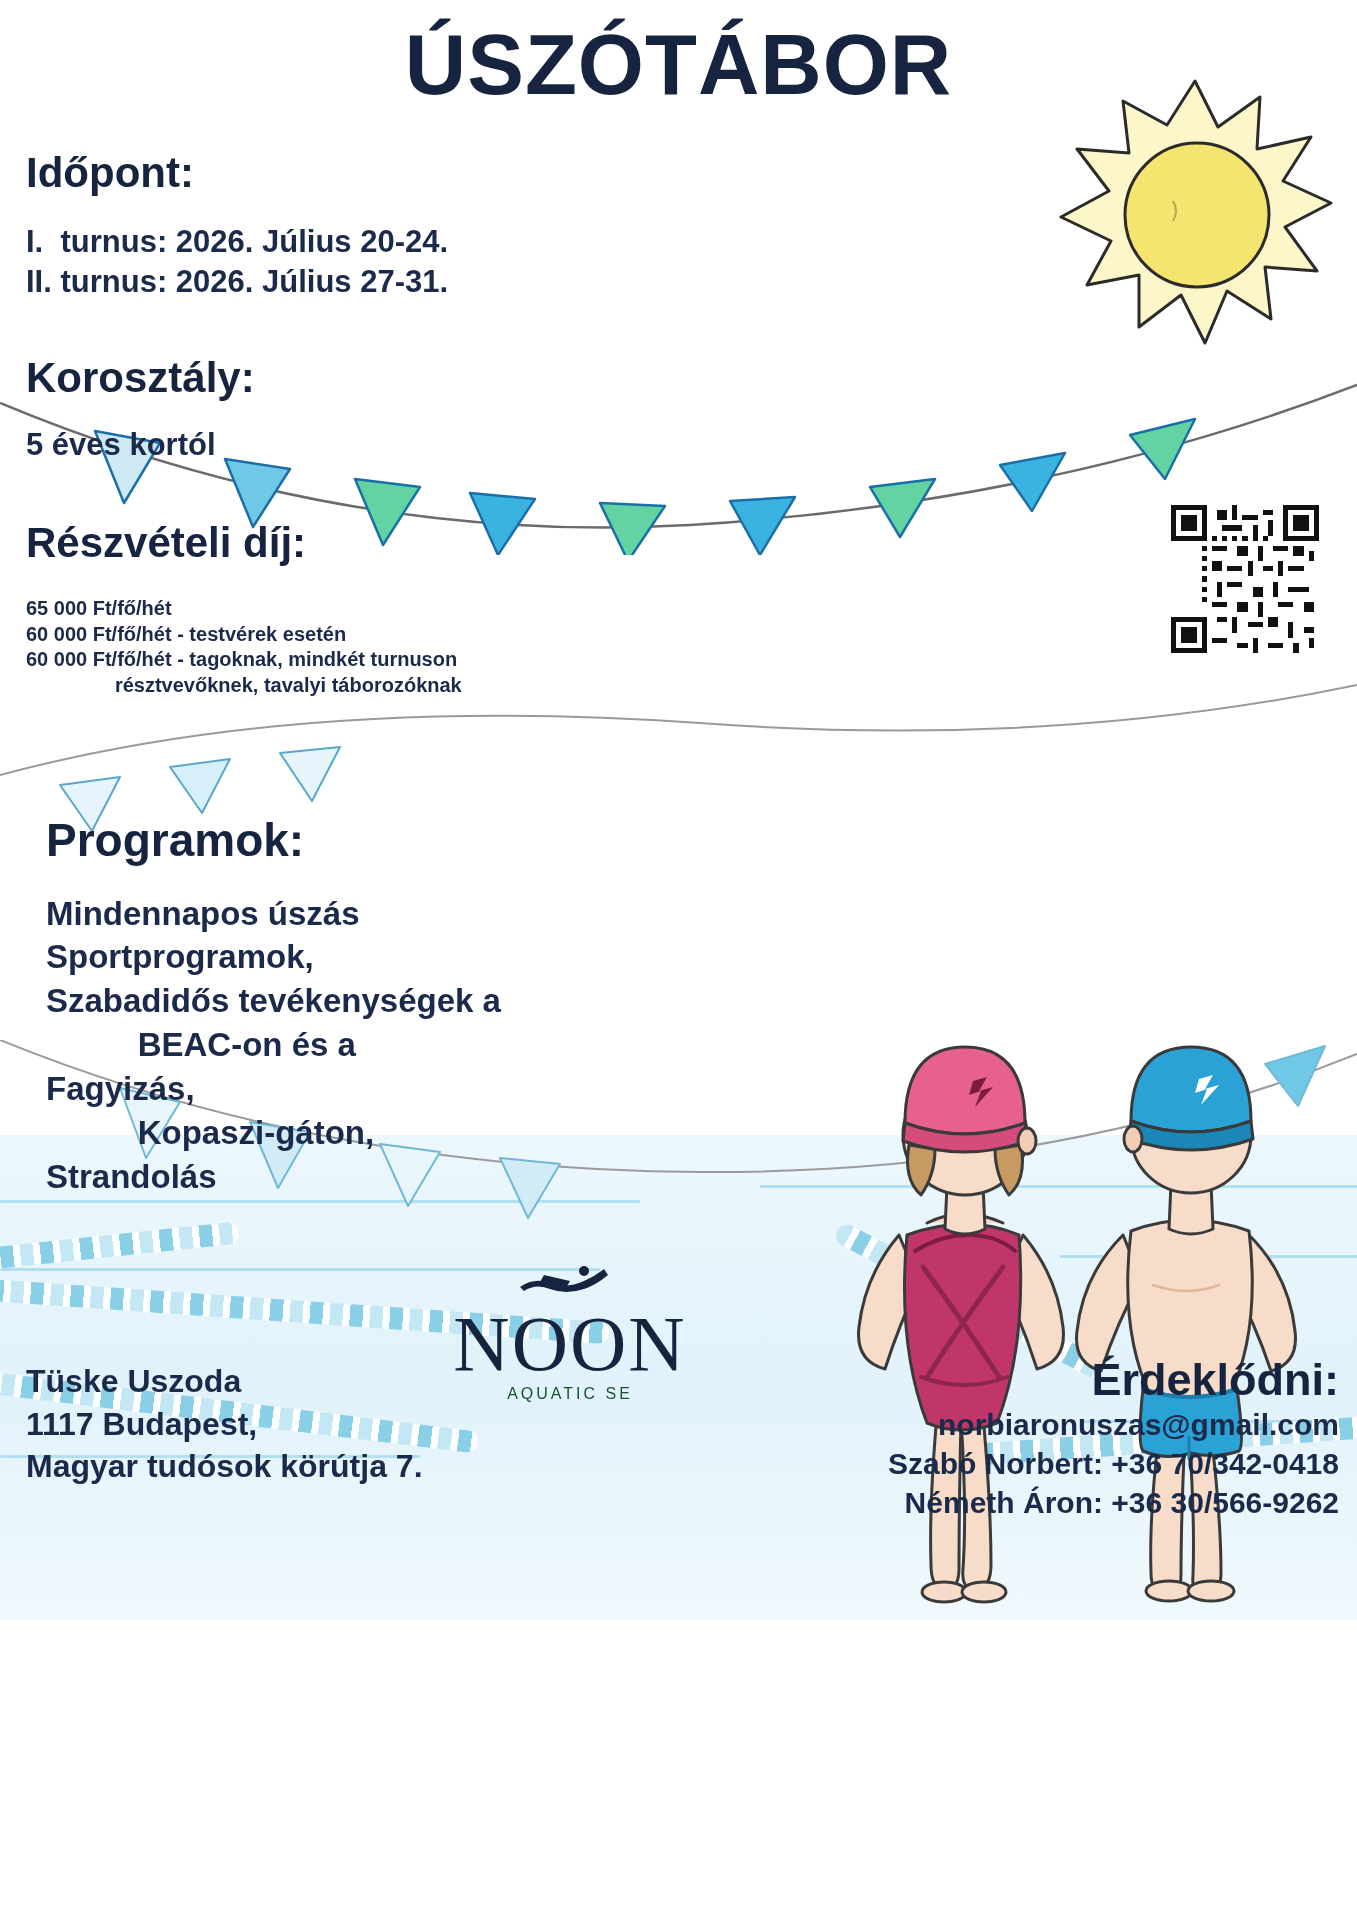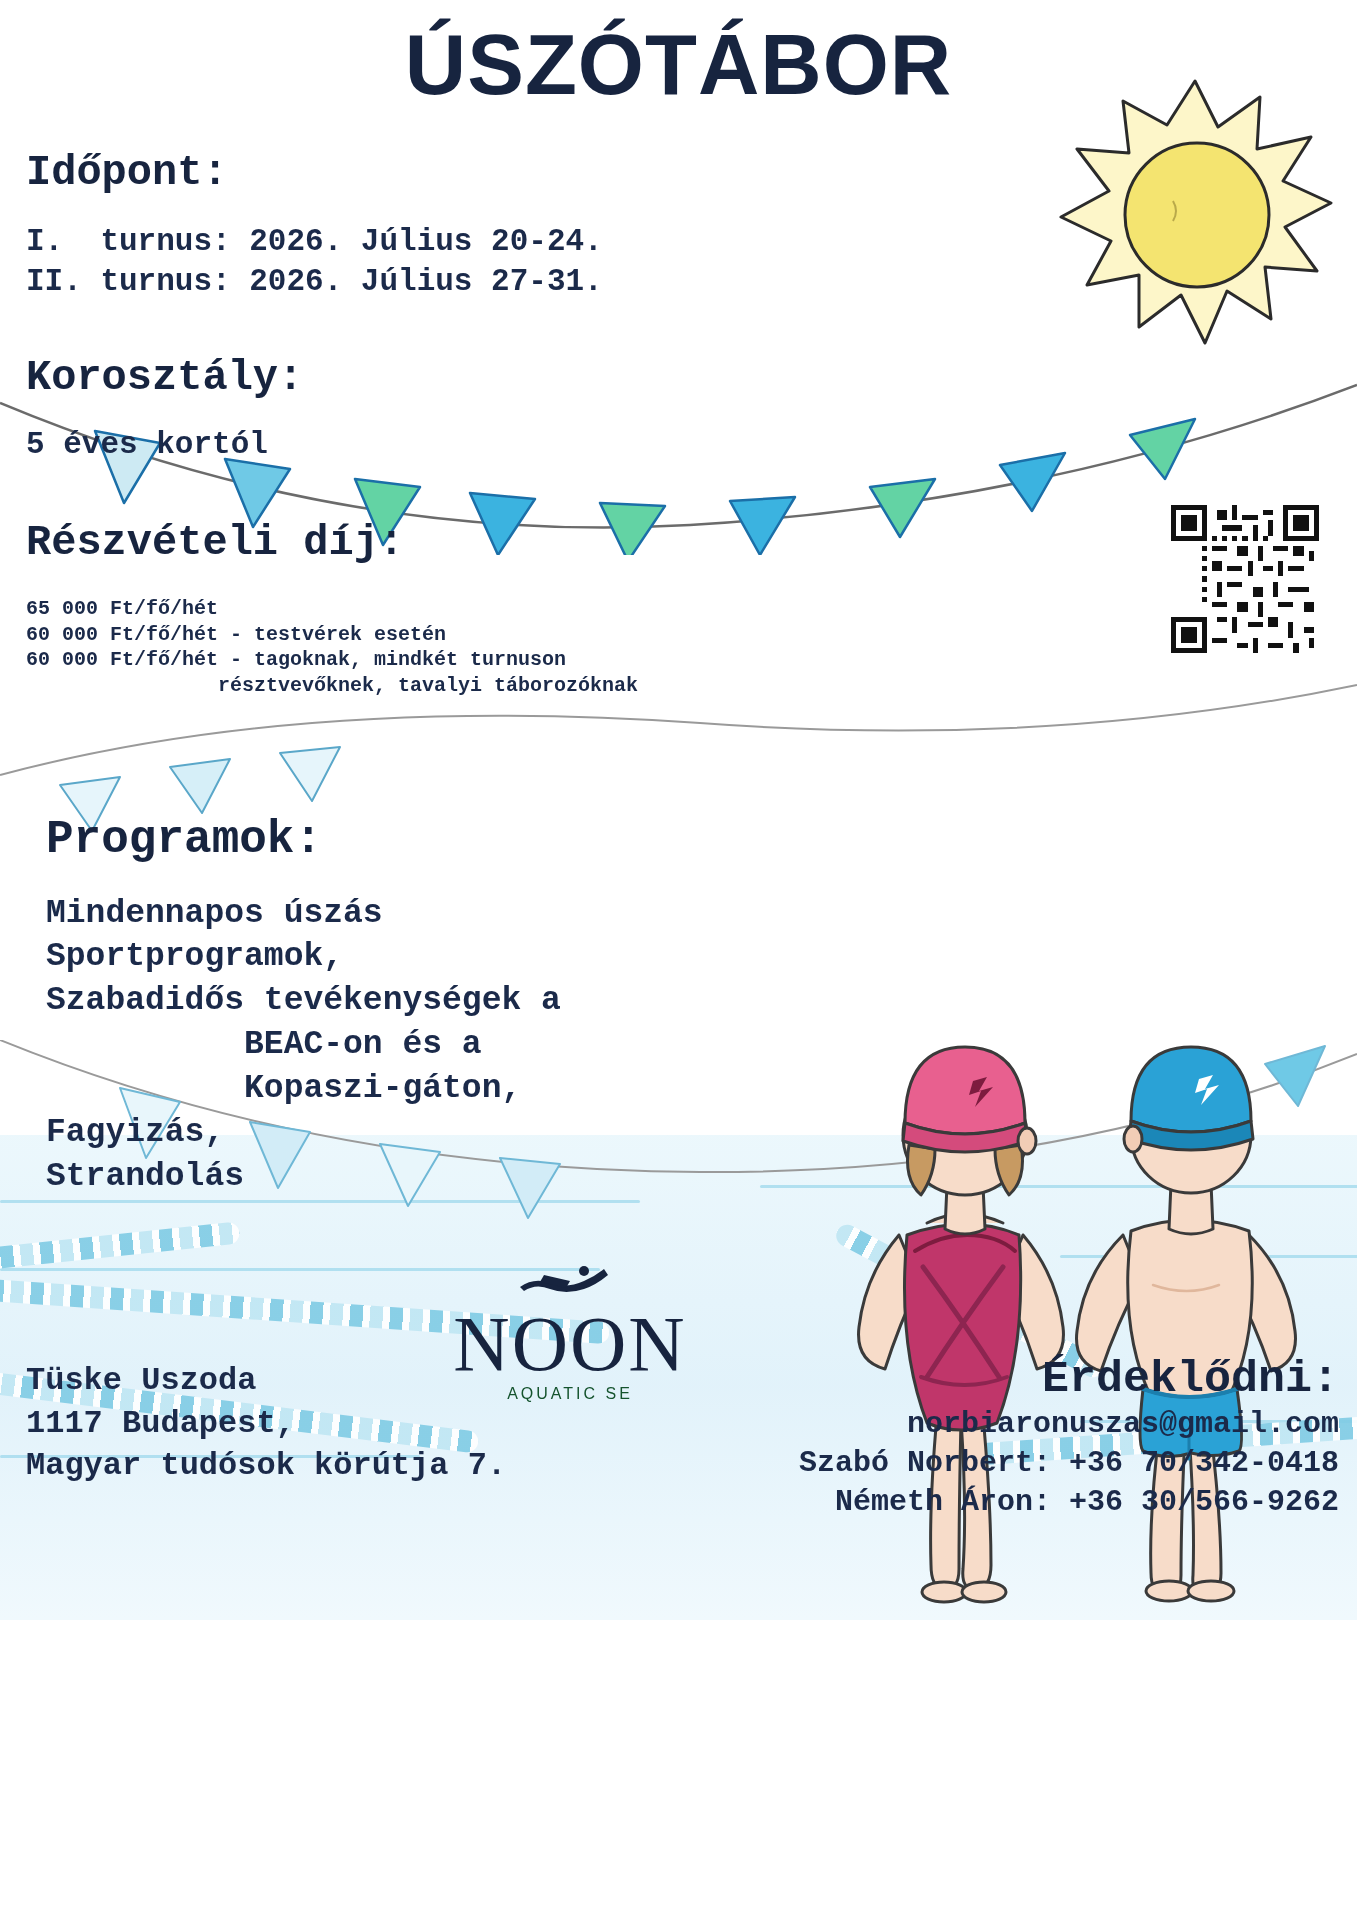--- a/index.html
+++ b/index.html
@@ -110,21 +110,21 @@
     line-height: 1.1;
   }
   .body-line {
     font-size: 31px;
     font-weight: bold;
     color: #1b2a4a;
     line-height: 1.28;
     white-space: pre;
   }
 
-  .blk { position: absolute; font-family: Liberation Mono, monospace; }
+  .blk { position: absolute; }
 
   #blk-date { left: 26px; top: 150px; }
   #blk-date .rows { margin-top: 26px; text-align: right; }
 
   #blk-age { left: 26px; top: 355px; }
   #blk-age .rows { margin-top: 24px; }
 
   #blk-fee { left: 26px; top: 520px; }
   #blk-fee .rows { margin-top: 30px; }
   #blk-fee .body-line { font-size: 20px; }
@@ -426,22 +426,22 @@
     </div>
   </div>
 
   <div class="blk" id="blk-programs">
     <div class="h2">Programok:</div>
     <div class="rows">
       <div class="body-line">Mindennapos úszás</div>
       <div class="body-line">Sportprogramok,</div>
       <div class="body-line">Szabadidős tevékenységek a</div>
       <div class="body-line">          BEAC-on és a</div>
+      <div class="body-line">Fagyizás,</div>
       <div class="body-line">          Kopaszi-gáton,</div>
-      <div class="body-line">Fagyizás,</div>
       <div class="body-line">Strandolás</div>
     </div>
   </div>
 
   <div class="logo">
     <svg viewBox="0 0 120 52" width="120" height="52" style="display:block;margin:0 auto;">
       <g fill="#17243f">
         <circle cx="74" cy="16" r="5"></circle>
         <path d="M10 32 q14 -10 30 -4 q16 6 34 -2 q10 -4 20 -12 l4 6 q-12 10 -24 14 q-18 6 -34 0 q-14 -6 -26 2 Z"></path>
         <path d="M34 20 l26 6 l-4 7 l-26 -6 Z"></path>

